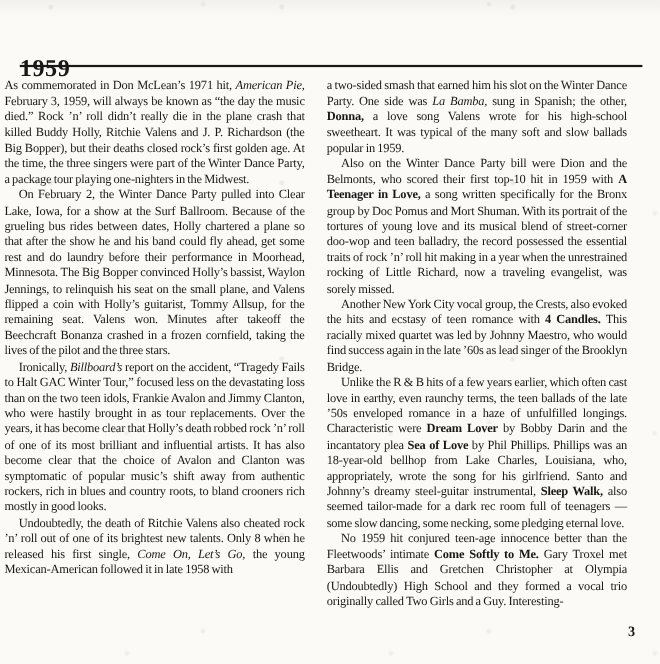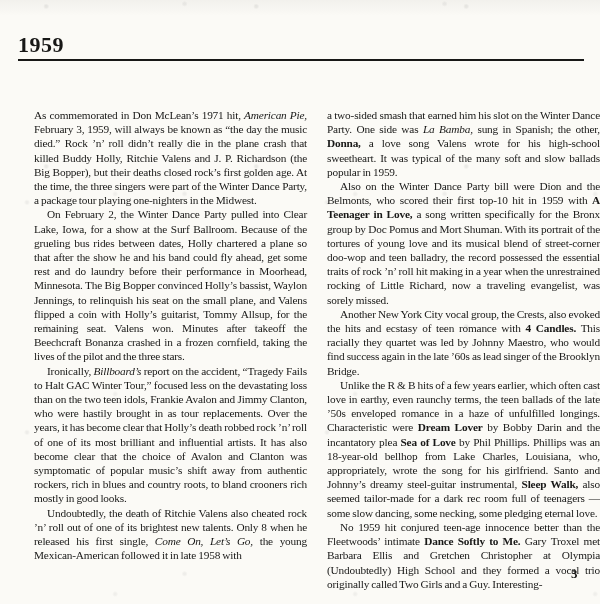--- a/index.html
+++ b/index.html
@@ -31,44 +31,43 @@
       linear-gradient(180deg, rgba(120,118,112,0.07), rgba(120,118,112,0.0) 16px),
       radial-gradient(circle at 22% 4%, rgba(90,90,88,0.10) 0 1px, rgba(0,0,0,0) 3px),
       radial-gradient(circle at 71% 2%, rgba(90,90,88,0.08) 0 1px, rgba(0,0,0,0) 3px),
       radial-gradient(circle at 48% 97%, rgba(90,90,88,0.07) 0 1px, rgba(0,0,0,0) 3px),
       radial-gradient(circle at 9% 88%, rgba(90,90,88,0.08) 0 1px, rgba(0,0,0,0) 3px);
     background-size: 100% 100%, 210px 160px, 260px 190px, 240px 200px, 300px 230px;
   }
   .chapter-title {
     position: absolute;
     left: 18px;
-    top: 33px;
+    top: 50px;
     margin: 0;
     font-size: 22px;
     line-height: 24px;
     font-weight: bold;
     letter-spacing: 0.5px;
     color: var(--ink, #161616);
   }
   .header-rule {
     position: absolute;
     left: 18px;
     top: 59px;
     width: 566px;
     height: 2px;
     background: var(--ink, #161616);
   }
   .columns {
     position: absolute;
-    left: 34px;
+    left: 4px;
     top: 71px;
     width: 566px;
     display: flex;
     gap: 20px;
-    margin-top: 37px;
   }
   .col {
     width: 273px;
     flex: 0 0 273px;
   }
   .para {
     margin: 0;
     font-size: 11.3px;
     line-height: 14.2px;
     letter-spacing: -0.18px;
@@ -97,19 +96,19 @@
   <div class="columns">
     <div class="col">
         <p class="para"><span class="run">As commemorated in Don McLean’s 1971 hit, </span><span class="run italic">American Pie,</span><span class="run"> February 3, 1959, will always be known as “the day the music died.” Rock ’n’ roll didn’t really die in the plane crash that killed Buddy Holly, Ritchie Valens and J. P. Richardson (the Big Bopper), but their deaths closed rock’s first golden age. At the time, the three singers were part of the Winter Dance Party, a package tour playing one-nighters in the Midwest.</span></p>
         <p class="para indent"><span class="run">On February 2, the Winter Dance Party pulled into Clear Lake, Iowa, for a show at the Surf Ballroom. Because of the grueling bus rides between dates, Holly chartered a plane so that after the show he and his band could fly ahead, get some rest and do laundry before their performance in Moorhead, Minnesota. The Big Bopper convinced Holly’s bassist, Waylon Jennings, to relinquish his seat on the small plane, and Valens flipped a coin with Holly’s guitarist, Tommy Allsup, for the remaining seat. Valens won. Minutes after takeoff the Beechcraft Bonanza crashed in a frozen cornfield, taking the lives of the pilot and the three stars.</span></p>
         <p class="para indent"><span class="run">Ironically, </span><span class="run italic">Billboard’s</span><span class="run"> report on the accident, “Tragedy Fails to Halt GAC Winter Tour,” focused less on the devastating loss than on the two teen idols, Frankie Avalon and Jimmy Clanton, who were hastily brought in as tour replacements. Over the years, it has become clear that Holly’s death robbed rock ’n’ roll of one of its most brilliant and influential artists. It has also become clear that the choice of Avalon and Clanton was symptomatic of popular music’s shift away from authentic rockers, rich in blues and country roots, to bland crooners rich mostly in good looks.</span></p>
         <p class="para indent"><span class="run">Undoubtedly, the death of Ritchie Valens also cheated rock ’n’ roll out of one of its brightest new talents. Only 8 when he released his first single, </span><span class="run italic">Come On, Let’s Go,</span><span class="run"> the young Mexican-American followed it in late 1958 with</span></p>
       </div>
     <div class="col">
         <p class="para"><span class="run">a two-sided smash that earned him his slot on the Winter Dance Party. One side was </span><span class="run italic">La Bamba,</span><span class="run"> sung in Spanish; the other, </span><span class="run bold">Donna,</span><span class="run"> a love song Valens wrote for his high-school sweetheart. It was typical of the many soft and slow ballads popular in 1959.</span></p>
         <p class="para indent"><span class="run">Also on the Winter Dance Party bill were Dion and the Belmonts, who scored their first top-10 hit in 1959 with </span><span class="run bold">A Teenager in Love,</span><span class="run"> a song written specifically for the Bronx group by Doc Pomus and Mort Shuman. With its portrait of the tortures of young love and its musical blend of street-corner doo-wop and teen balladry, the record possessed the essential traits of rock ’n’ roll hit making in a year when the unrestrained rocking of Little Richard, now a traveling evangelist, was sorely missed.</span></p>
-        <p class="para indent"><span class="run">Another New York City vocal group, the Crests, also evoked the hits and ecstasy of teen romance with </span><span class="run bold">4 Candles.</span><span class="run"> This racially they quartet was led by Johnny Maestro, who would find success again in the late ’60s as lead singer of the Brooklyn Bridge.</span></p>
+        <p class="para indent"><span class="run">Another New York City vocal group, the Crests, also evoked the hits and ecstasy of teen romance with </span><span class="run bold">4 Candles.</span><span class="run"> This racially mixed quartet was led by Johnny Maestro, who would find success again in the late ’60s as lead singer of the Brooklyn Bridge.</span></p>
         <p class="para indent"><span class="run">Unlike the R &amp; B hits of a few years earlier, which often cast love in earthy, even raunchy terms, the teen ballads of the late ’50s enveloped romance in a haze of unfulfilled longings. Characteristic were </span><span class="run bold">Dream Lover</span><span class="run"> by Bobby Darin and the incantatory plea </span><span class="run bold">Sea of Love</span><span class="run"> by Phil Phillips. Phillips was an 18-year-old bellhop from Lake Charles, Louisiana, who, appropriately, wrote the song for his girlfriend. Santo and Johnny’s dreamy steel-guitar instrumental, </span><span class="run bold">Sleep Walk,</span><span class="run"> also seemed tailor-made for a dark rec room full of teenagers — some slow dancing, some necking, some pledging eternal love.</span></p>
-        <p class="para indent"><span class="run">No 1959 hit conjured teen-age innocence better than the Fleetwoods’ intimate </span><span class="run bold">Dance Softly to Me.</span><span class="run"> Gary Troxel met Barbara Ellis and Gretchen Christopher at Olympia (Undoubtedly) High School and they formed a vocal trio originally called Two Girls and a Guy. Interesting-</span></p>
+        <p class="para indent"><span class="run">No 1959 hit conjured teen-age innocence better than the Fleetwoods’ intimate </span><span class="run bold">Come Softly to Me.</span><span class="run"> Gary Troxel met Barbara Ellis and Gretchen Christopher at Olympia (Undoubtedly) High School and they formed a vocal trio originally called Two Girls and a Guy. Interesting-</span></p>
       </div>
   </div>
   <div class="page-number">3</div>
 </div>
 
 </body></html>

